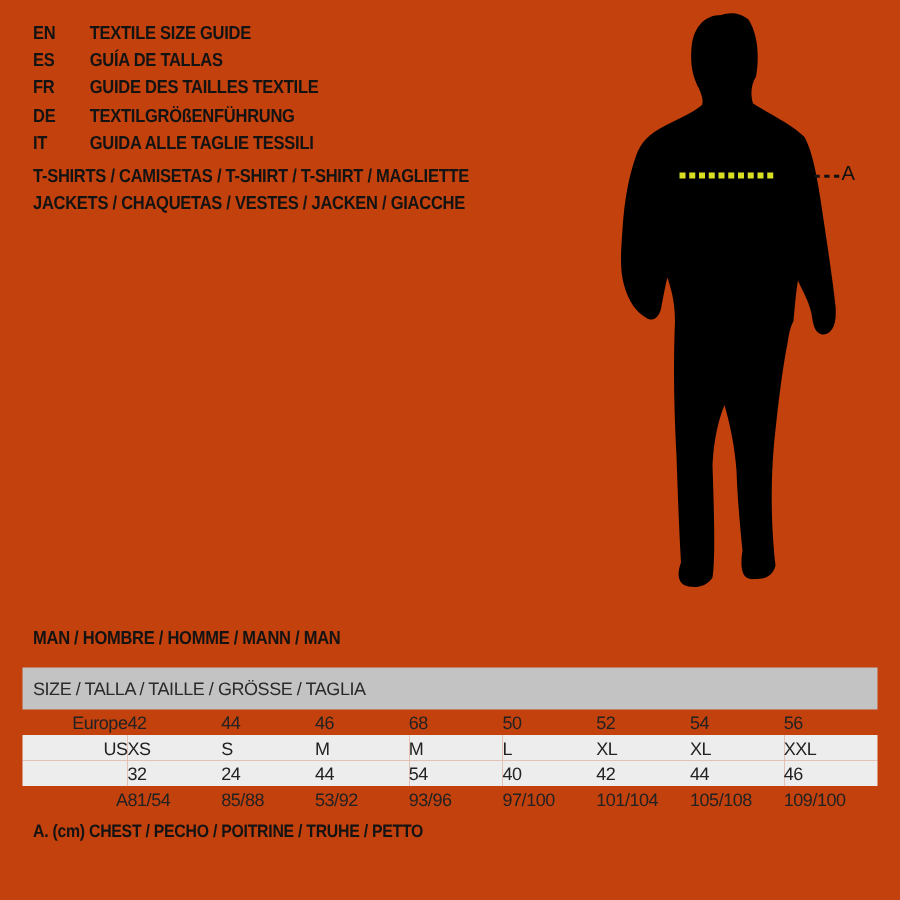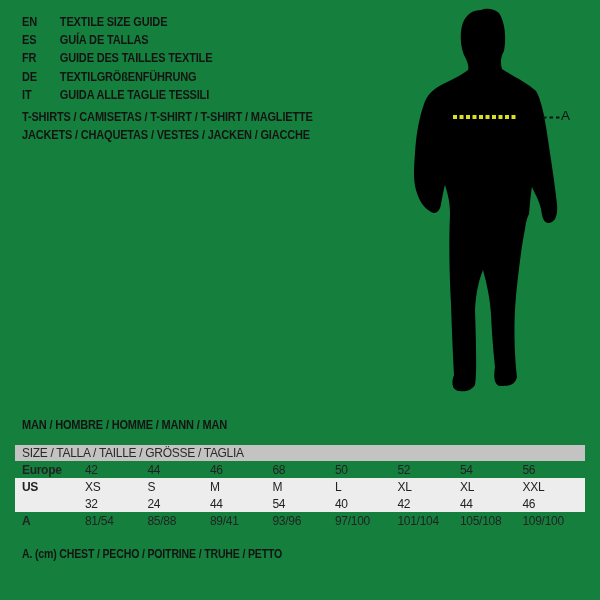--- a/index.html
+++ b/index.html
@@ -1,18 +1,18 @@
 <!DOCTYPE html>
 <html><head>
 <meta charset="utf-8">
 <style>
   * { margin:0; padding:0; box-sizing:border-box; }
   html,body { width:600px; height:600px; background:#ffffff; }
   body { font-family:"Liberation Sans", sans-serif; color:#131313; }
-  .page { position:relative; width:600px; height:600px; background:#15803d; overflow:hidden; }
+  .page { position:relative; width:600px; height:600px; background:#c2410c; overflow:hidden; }
 
   .condensed { transform:scaleX(0.88); transform-origin:0 0; white-space:nowrap; }
 
   
   .languages { position:absolute; top:13px; left:22px; font-weight:bold;
                font-size:12.5px; line-height:18.2px; letter-spacing:-0.2px; }
   .lang-row { display:flex; }
   .lang-code { width:43px; flex:0 0 43px; }
 
   
@@ -27,23 +27,23 @@
 
   
   .man-heading { position:absolute; top:418px; left:22px; font-weight:bold;
                  font-size:12.5px; letter-spacing:-0.2px; }
 
   
   .size-table { position:absolute; top:445px; left:15px; width:570px;
                 border-collapse:collapse; font-size:12px; letter-spacing:-0.3px;
                 color:#222; table-layout:fixed; }
   .size-table td { padding:0; height:17px; text-align:left; vertical-align:middle; }
-  .size-table td.lbl { text-align:left; padding-left:7px;font-weight:bold; }
+  .size-table td.lbl { text-align:right; padding-left:7px; }
   .size-table tr.header-row td { background:#c3c3c3; text-align:left; padding-left:7px;
-                                 height:16px; color:#2a2a2a; }
+                                 height:28px; color:#2a2a2a; }
   .size-table tr.alt td { background:#ededed;margin-left:46px; }
 
   
   .footnote { position:absolute; top:547px; left:22px; font-weight:bold;
               font-size:12px; letter-spacing:-0.2px; }
 </style>
 </head>
 <body>
 
 <div class="page">
@@ -160,21 +160,21 @@
         <td>54</td>
         <td>40</td>
         <td>42</td>
         <td>44</td>
         <td>46</td>
       </tr>
       <tr>
         <td class="lbl">A</td>
         <td>81/54</td>
         <td>85/88</td>
-        <td>89/41</td>
+        <td>53/92</td>
         <td>93/96</td>
         <td>97/100</td>
         <td>101/104</td>
         <td>105/108</td>
         <td>109/100</td>
       </tr>
     </tbody>
   </table>
 
   <div class="footnote condensed">A. (cm) CHEST / PECHO / POITRINE / TRUHE / PETTO</div>

